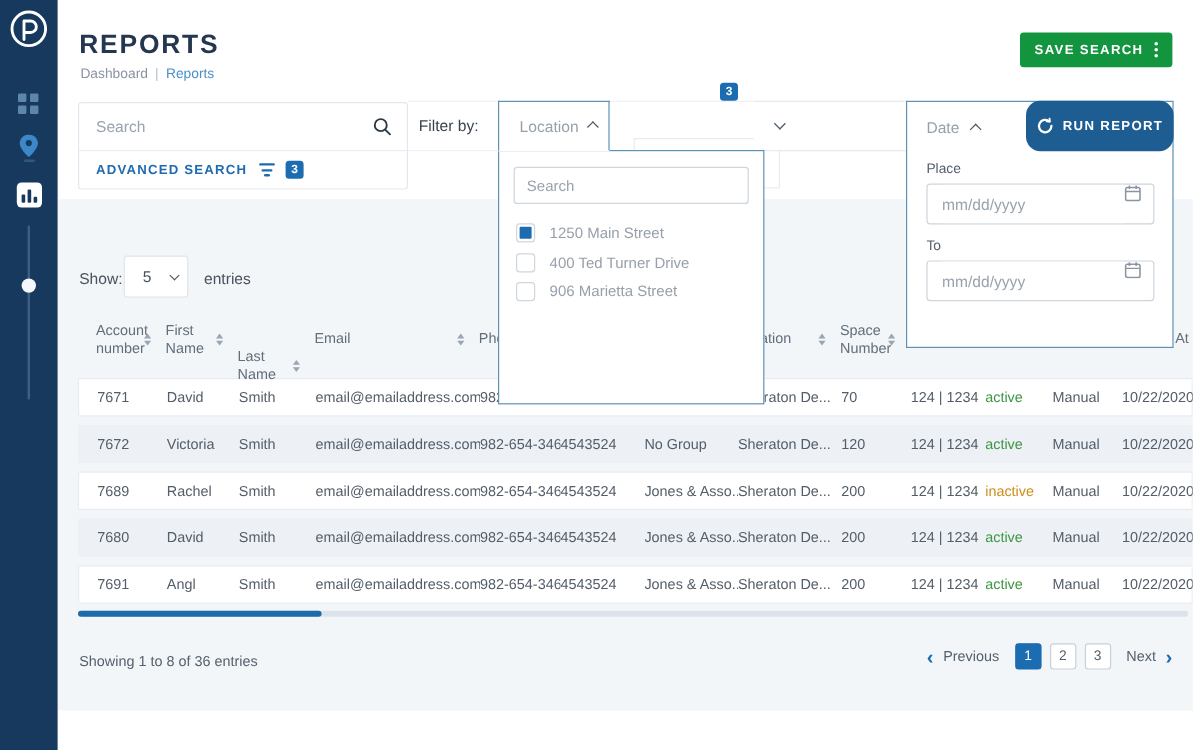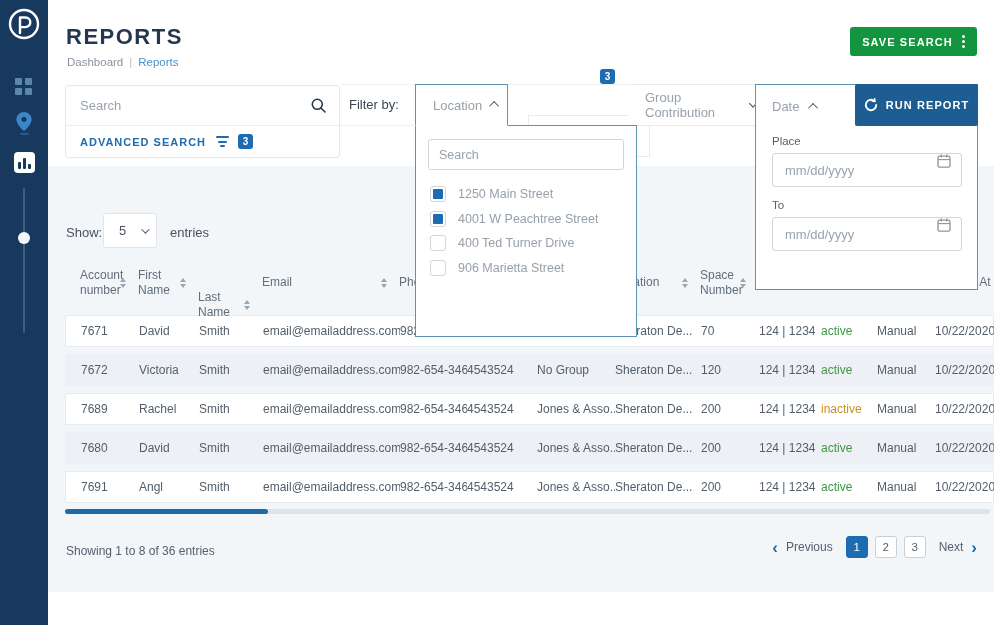--- a/index.html
+++ b/index.html
@@ -54,21 +54,21 @@
   .filter-label{position:absolute;left:349px;top:97px;font-size:13px;color:var(--dark);font-weight:500;}
   .fbtn{position:absolute;top:84px;height:42px;background:#fff;display:flex;align-items:center;gap:10px;font-size:13px;color:var(--muted);cursor:pointer;}
   .fbtn .chev{margin-top:-1px;}
   .loc-btn{left:415px;width:93px;border:1px solid var(--pborder);border-bottom:1px solid #fff;z-index:30;padding-left:17px;}
   .grp-btn{left:528px;width:122px;border:1px solid var(--lborder);padding-left:34px;margin-top:31px;}
   .gc-btn{left:628px;width:128px;border:1px solid var(--lborder);border-left:none;padding-left:17px;}
   .grp-badge{position:absolute;left:600px;top:69px;z-index:35;}
   .chev{width:7px;height:7px;border-right:1.6px solid #4c5866;border-bottom:1.6px solid #4c5866;display:inline-block;}
   .chev.down{transform:rotate(45deg) translateY(-2px);}
   .chev.up{transform:rotate(-135deg) translateY(-2px);}
-  .run-btn{position:absolute;left:855px;top:84px;width:123px;height:42px;background:var(--runblue);display:flex;align-items:center;justify-content:center;gap:8px;z-index:40;border-radius:2px;cursor:pointer;}
+  .run-btn{position:absolute;left:855px;top:84px;width:123px;height:42px;background:var(--runblue);display:flex;align-items:center;justify-content:center;gap:8px;z-index:40;border-radius:12px;cursor:pointer;}
   .run-btn span{color:#fff;font-size:11px;font-weight:700;letter-spacing:1.1px;}
   
   .loc-panel{position:absolute;left:415px;top:125px;width:222px;height:212px;background:#fff;border:1px solid var(--pborder);z-index:25;padding:13px 12px 0 12px;}
   .loc-panel input{width:196px;height:31px;border:1px solid var(--inborder);border-radius:3px;outline:none;padding:0 10px;font-size:12.5px;color:#55606c;font-family:inherit;}
   .loc-panel input::placeholder{color:#9aa3ad;}
   .opt-list{margin-top:12px;}
   .opt{display:flex;align-items:center;gap:12px;height:24.5px;padding-left:2px;cursor:pointer;}
   .opt span{font-size:12.5px;color:#97a0aa;}
   .cb{width:16px;height:16px;border:1px solid #cfd6dd;border-radius:3px;background:#fff;display:flex;align-items:center;justify-content:center;flex:0 0 16px;}
   .cb.checked::after{content:"";width:10px;height:10px;background:var(--accent);border-radius:1px;display:block;}
@@ -187,41 +187,36 @@
 <div class="fbtn loc-btn">
   <span>Location</span>
   <i class="chev up"></i>
 </div>
 <div class="fbtn grp-btn">
   <span>Group</span>
   <i class="chev down"></i>
 </div>
 <div class="badge grp-badge">3</div>
 <div class="fbtn gc-btn">
-  <span>Group Contribution</span>
   <i class="chev down"></i>
 </div>
 <div class="run-btn">
   <svg width="14" height="14" viewBox="0 0 14 14">
     <path d="M12.2 7a5.2 5.2 0 1 1-1.8-3.9" fill="none" stroke="#ffffff" stroke-width="1.9" stroke-linecap="round"></path>
     <path d="M10.6 0.6 L10.9 3.4 L8.2 3.1" fill="none" stroke="#ffffff" stroke-width="1.5" stroke-linecap="round" stroke-linejoin="round"></path>
   </svg>
   <span>RUN REPORT</span>
 </div>
 
 <div class="loc-panel">
   <input type="text" placeholder="Search" style="">
   <div class="opt-list" id="loc-options">
       <div class="opt">
         <div class="cb checked"></div>
         <span>1250 Main Street</span>
-      </div>
-      <div class="opt">
-        <div class="cb checked"></div>
-        <span>4001 W Peachtree Street</span>
       </div>
       <div class="opt">
         <div class="cb"></div>
         <span>400 Ted Turner Drive</span>
       </div>
       <div class="opt">
         <div class="cb"></div>
         <span>906 Marietta Street</span>
       </div>
     </div>

